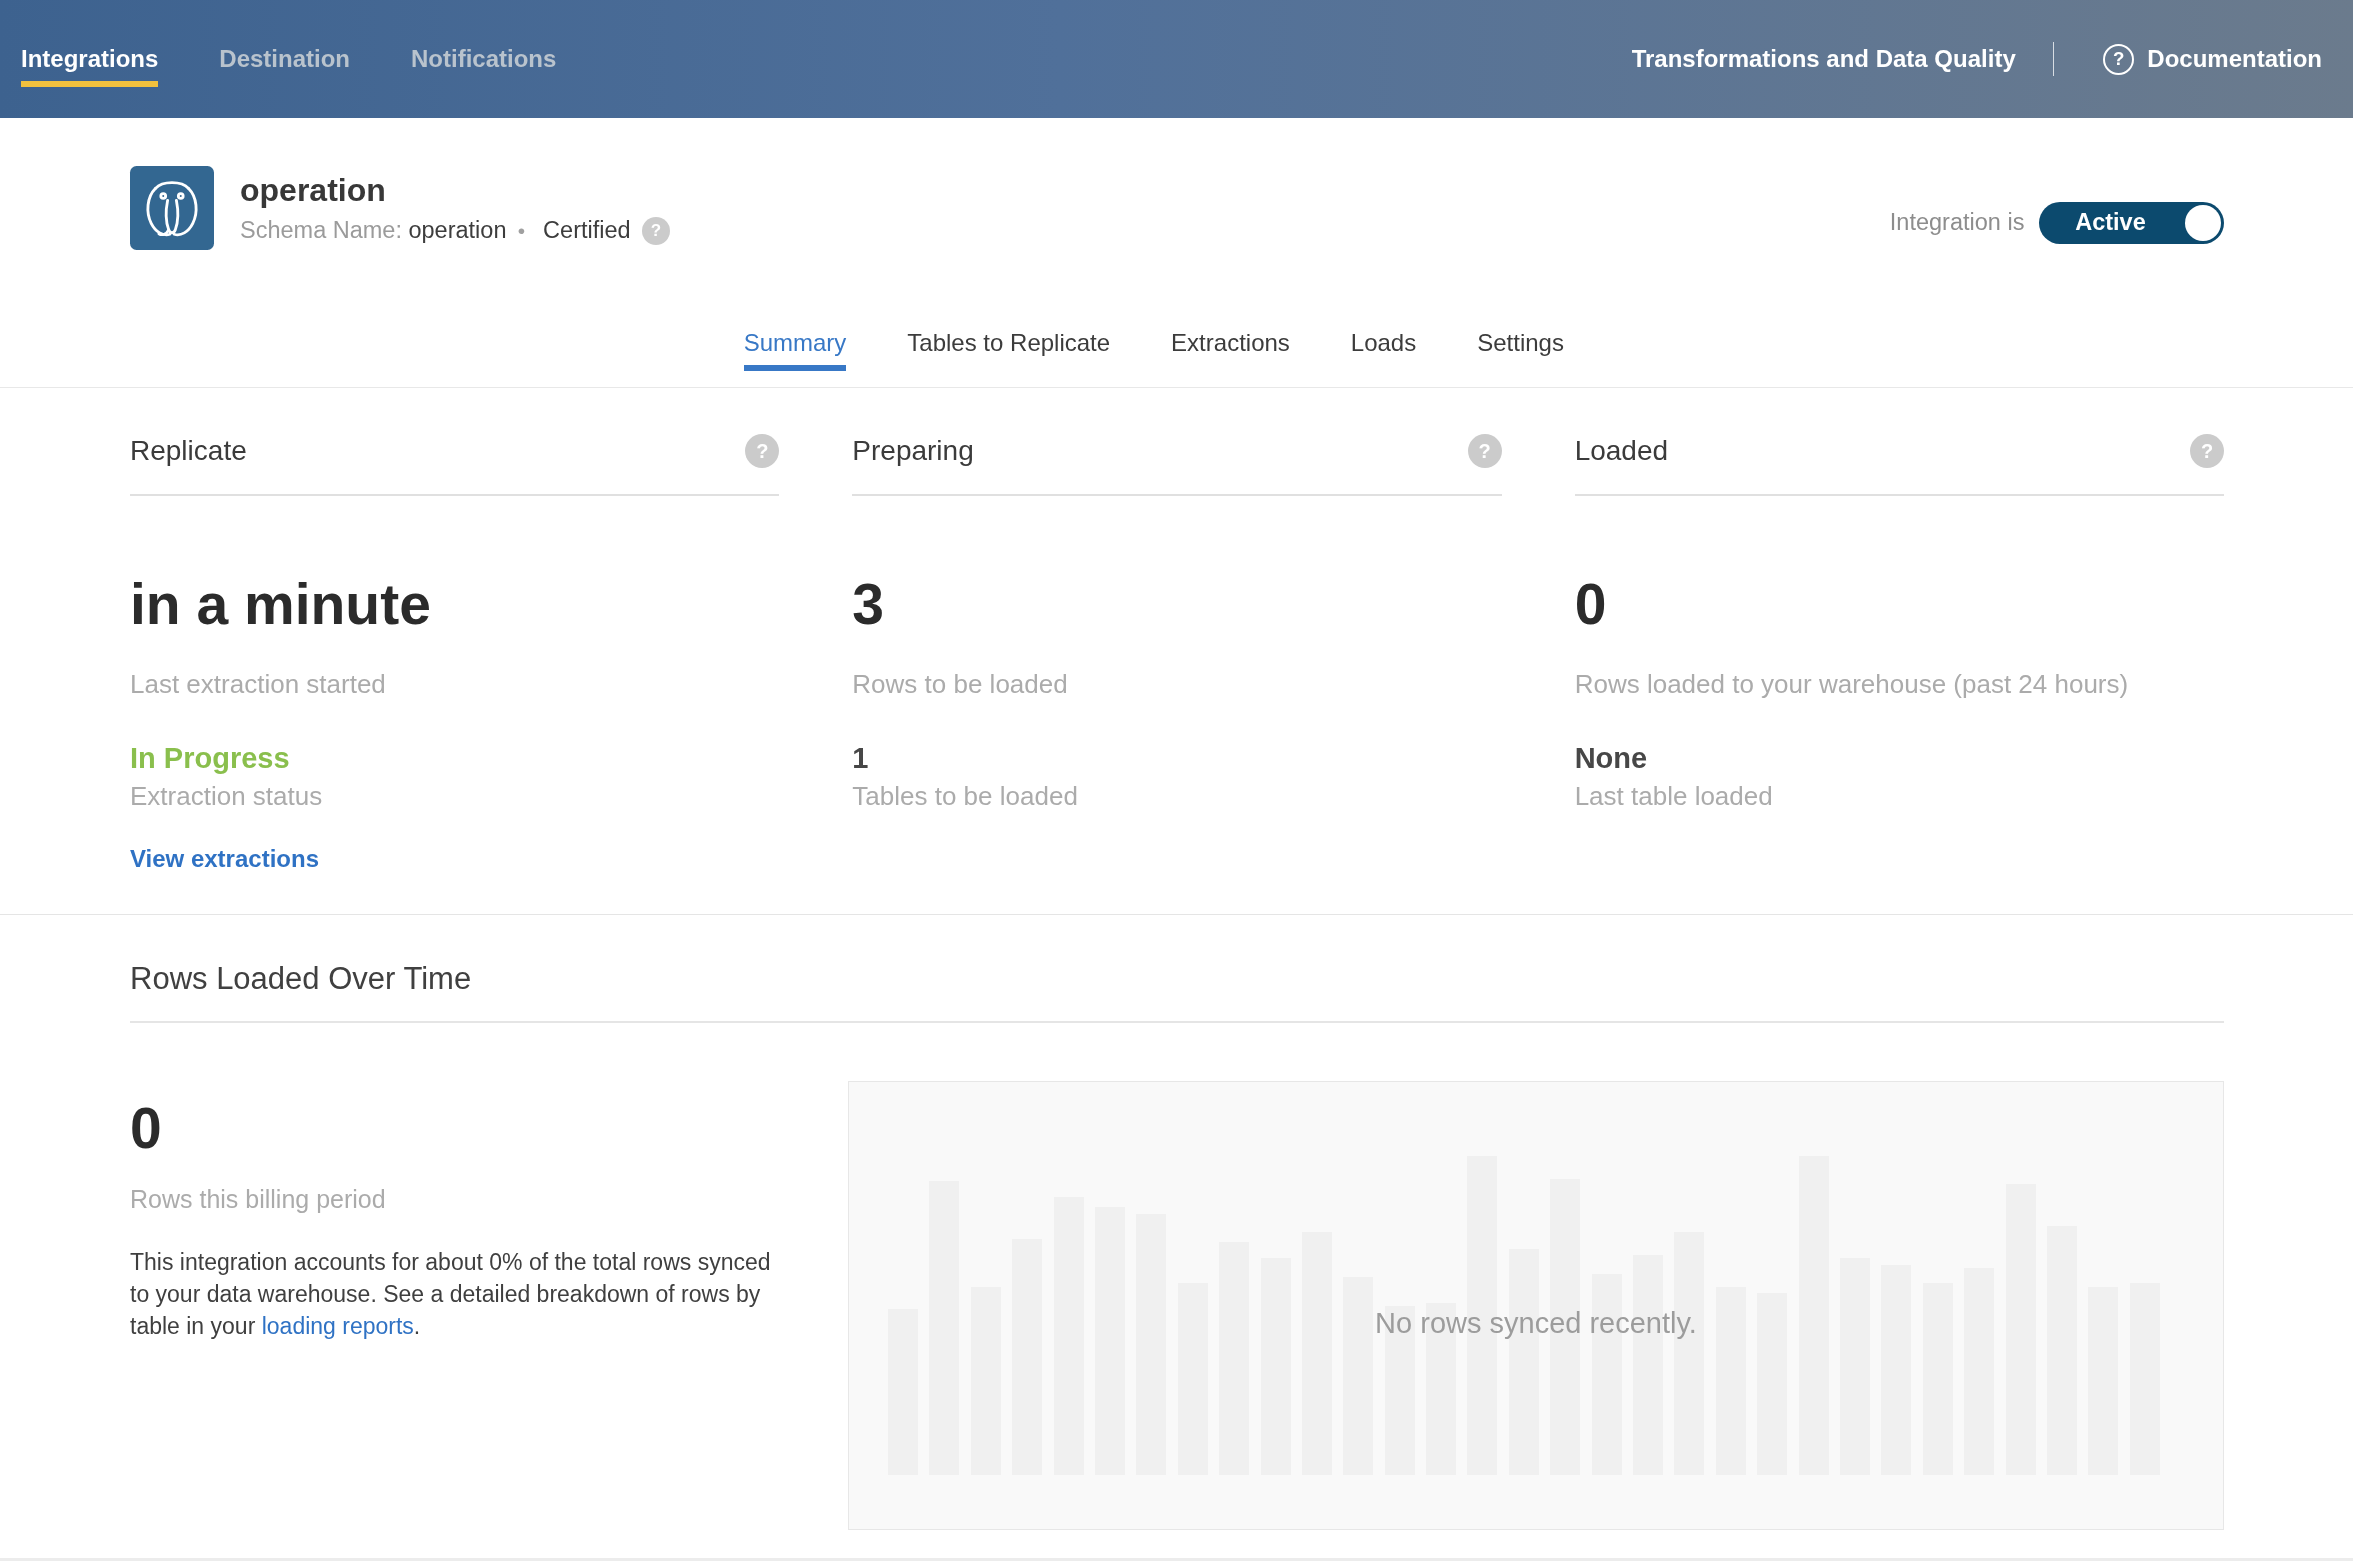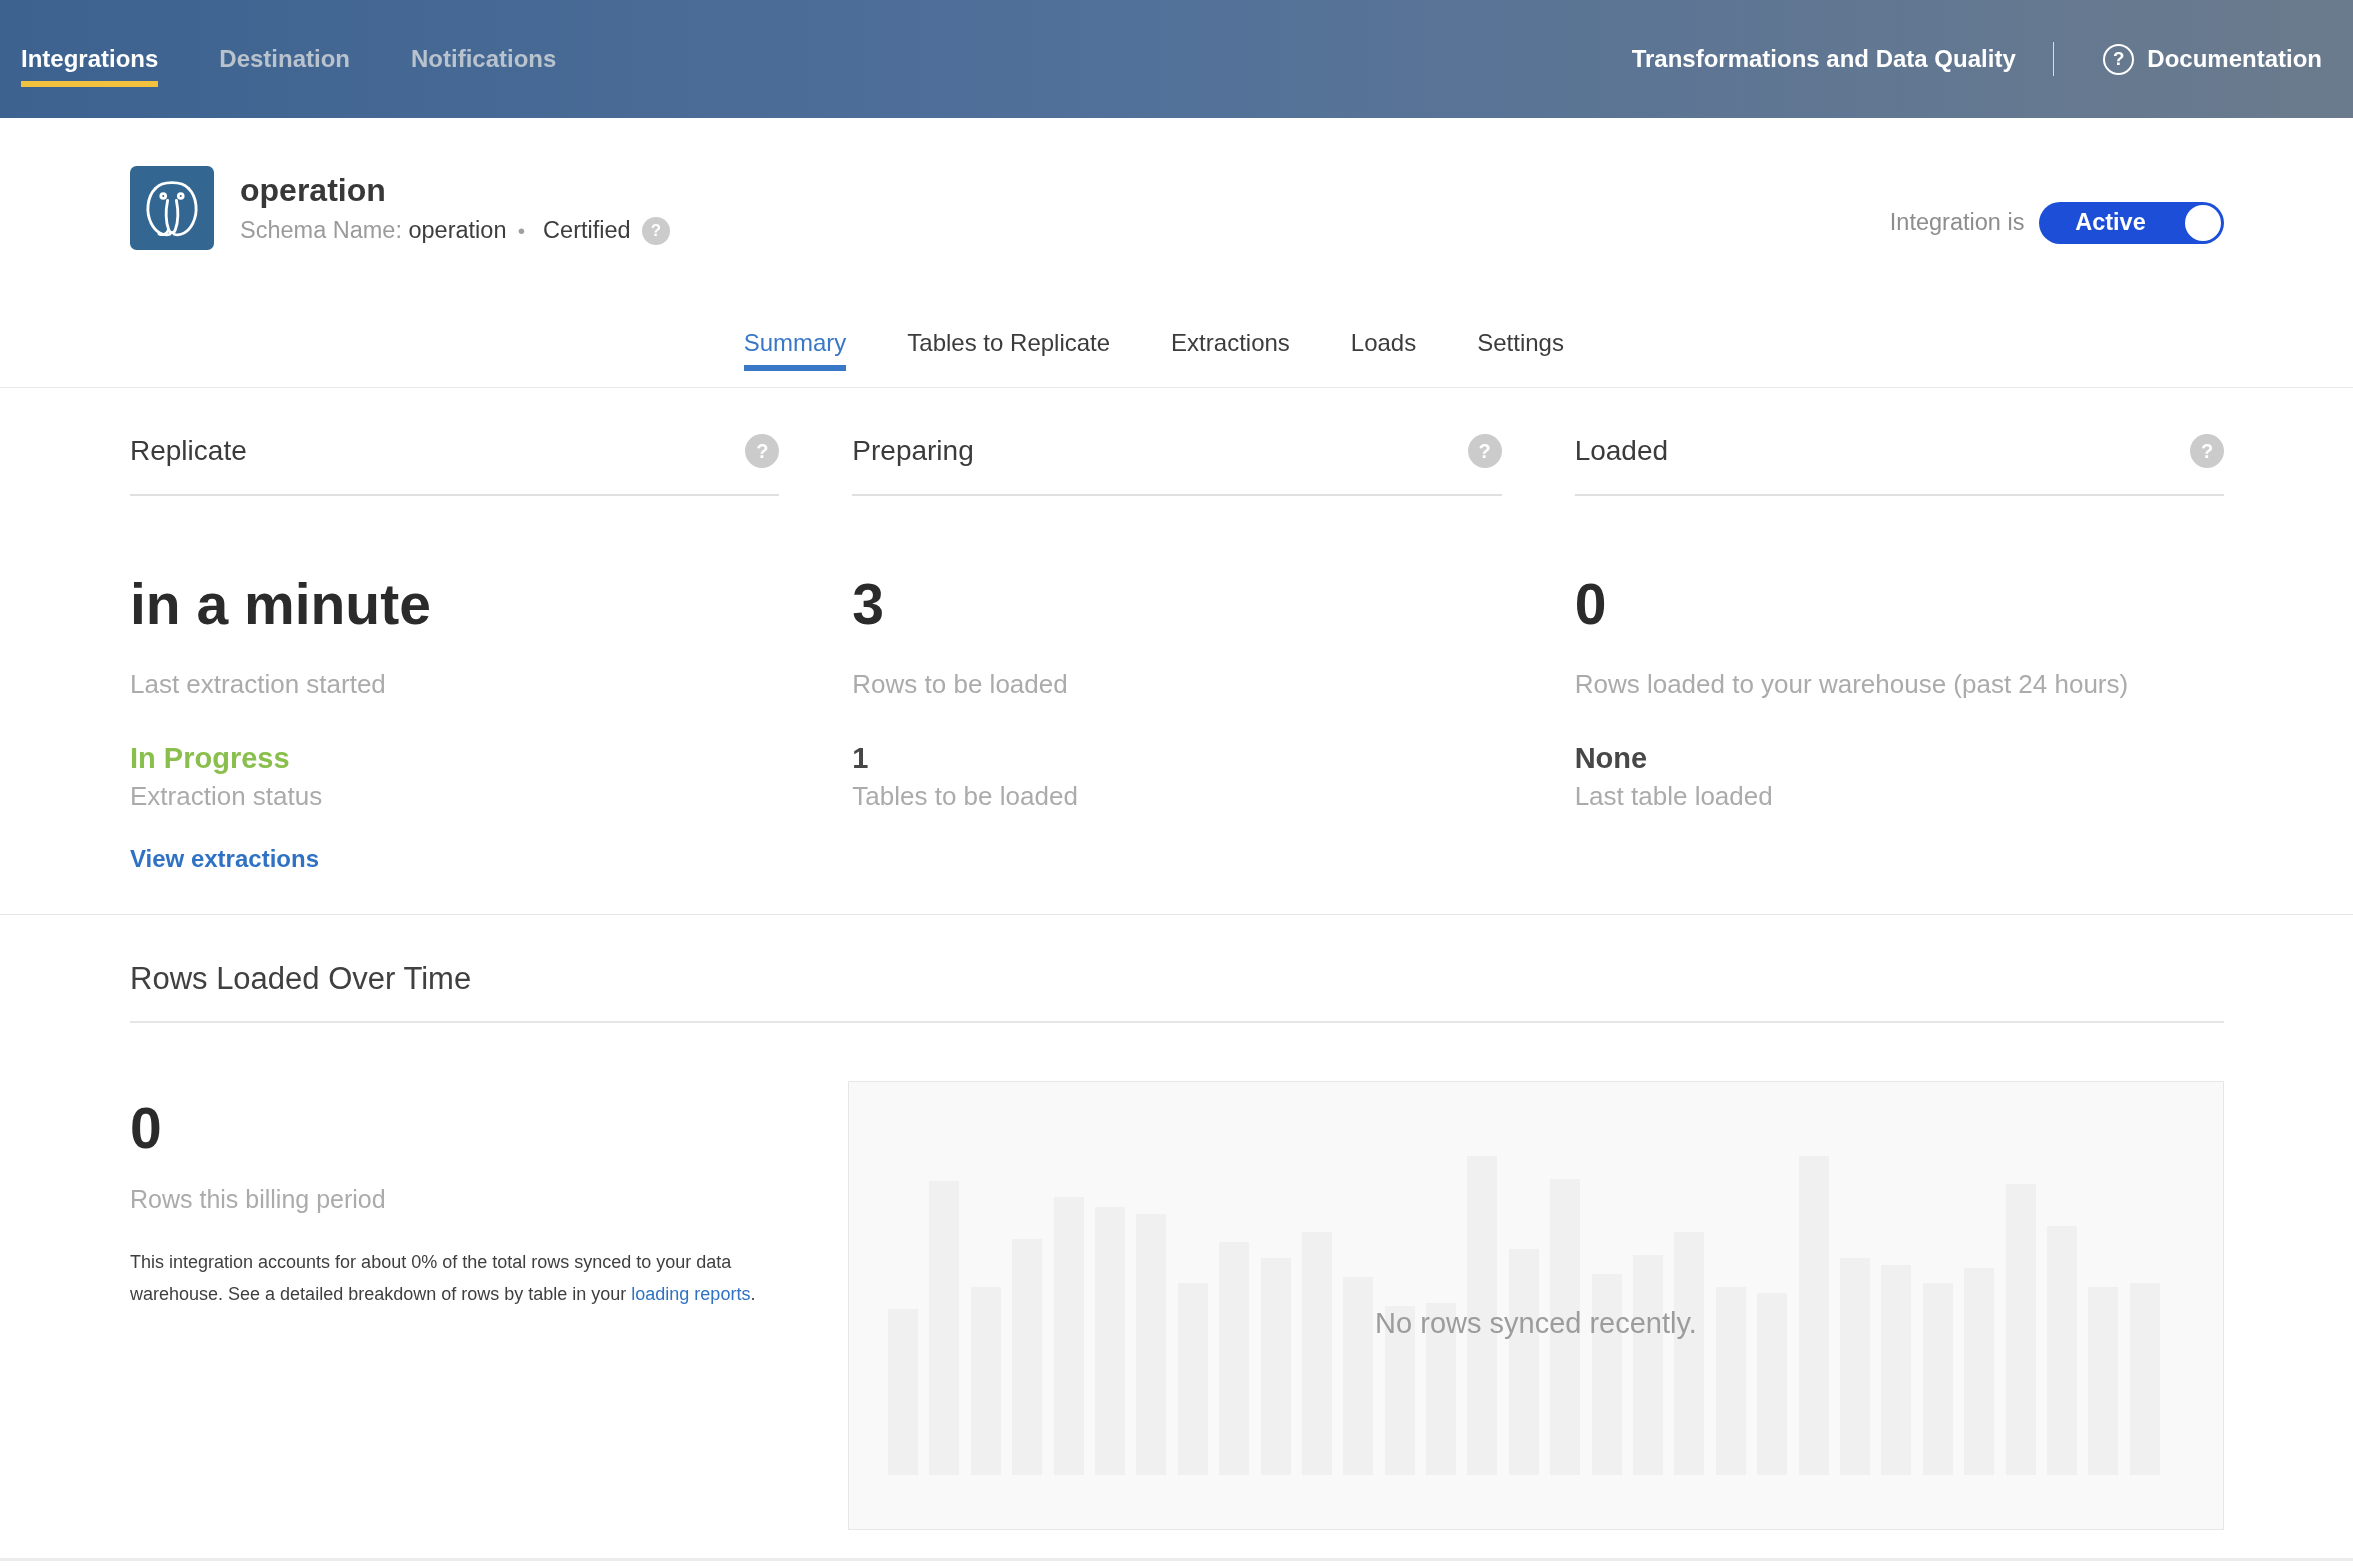--- a/index.html
+++ b/index.html
@@ -76,21 +76,21 @@
     display: inline-flex; align-items: center; justify-content: center;
     font-weight: bold; cursor: pointer; flex: 0 0 auto;
   }
   .help-sm { width: 28px; height: 28px; font-size: 17px; margin-left: 11.4px; }
   .help-md { width: 34px; height: 34px; font-size: 20px; }
   .toggle-group { margin-left: auto; margin-top: 29px; display: flex; align-items: center; }
   .toggle-label { font-size: 23.5px; color: #8d8d8d; margin-right: 14.6px; white-space: nowrap; }
   .toggle-pill {
     position: relative;
     width: 185px; height: 42px;
-    background: #1d4ed8;
+    background: #0c4a6e;
     border-radius: 21px;
     cursor: pointer;
   }
   .toggle-pill .state {
     position: absolute; left: 0; right: 42px; top: 0; bottom: 0;
     display: flex; align-items: center; justify-content: center;
     color: #ffffff; font-size: 23.5px; font-weight: bold;
   }
   .toggle-pill .knob {
     position: absolute; right: 3.2px; top: 3.2px;
@@ -126,21 +126,21 @@
   .stat-secondary.green { color: #8abf4d; }
   .stat-secondary-label { margin-top: 4.9px; font-size: 26px; color: #ababab; line-height: 32px; }
   .stat-link { margin-top: 32px; font-size: 24px; font-weight: bold; color: #2f72c4; line-height: 29px; cursor: pointer; display: inline-block; }
   
   .rows-section { padding-top: 45px; }
   .rows-heading { font-size: 31px; color: #404040; line-height: 37px; }
   .rows-rule { height: 1.6px; background: #e5e5e5; margin-top: 23.5px; }
   .rows-grid { display: grid; grid-template-columns: 645px 1376px; column-gap: 73px; margin-top: 58px; }
   .rows-value { margin-top: 16px; font-size: 57px; font-weight: bold; color: #2b2b2b; line-height: 62px; }
   .rows-value-label { margin-top: 24px; font-size: 25px; color: #ababab; line-height: 32px; }
-  .rows-desc { margin-top: 31px; font-size: 18px; color: #3f3f3f; line-height: 32px; width: 645px; }
+  .rows-desc { margin-top: 31px; font-size: 23px; color: #3f3f3f; line-height: 32px; width: 645px; }
   .rows-desc a { color: #2f72c4; text-decoration: none; cursor: pointer; }
   
   .chart-panel {
     position: relative;
     height: 449px;
     background: #f9f9f9;
     border: 1.6px solid #e7e7e7;
   }
   .ph-bars {
     position: absolute;

